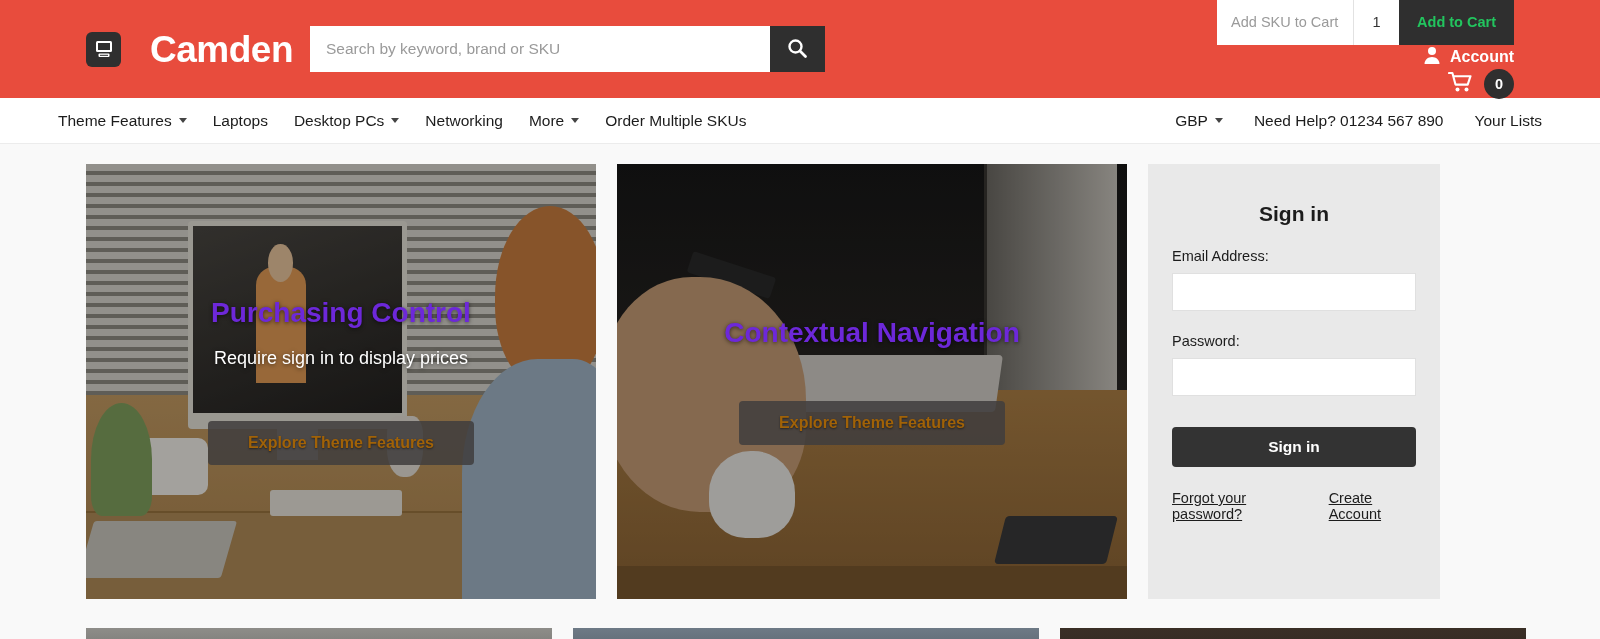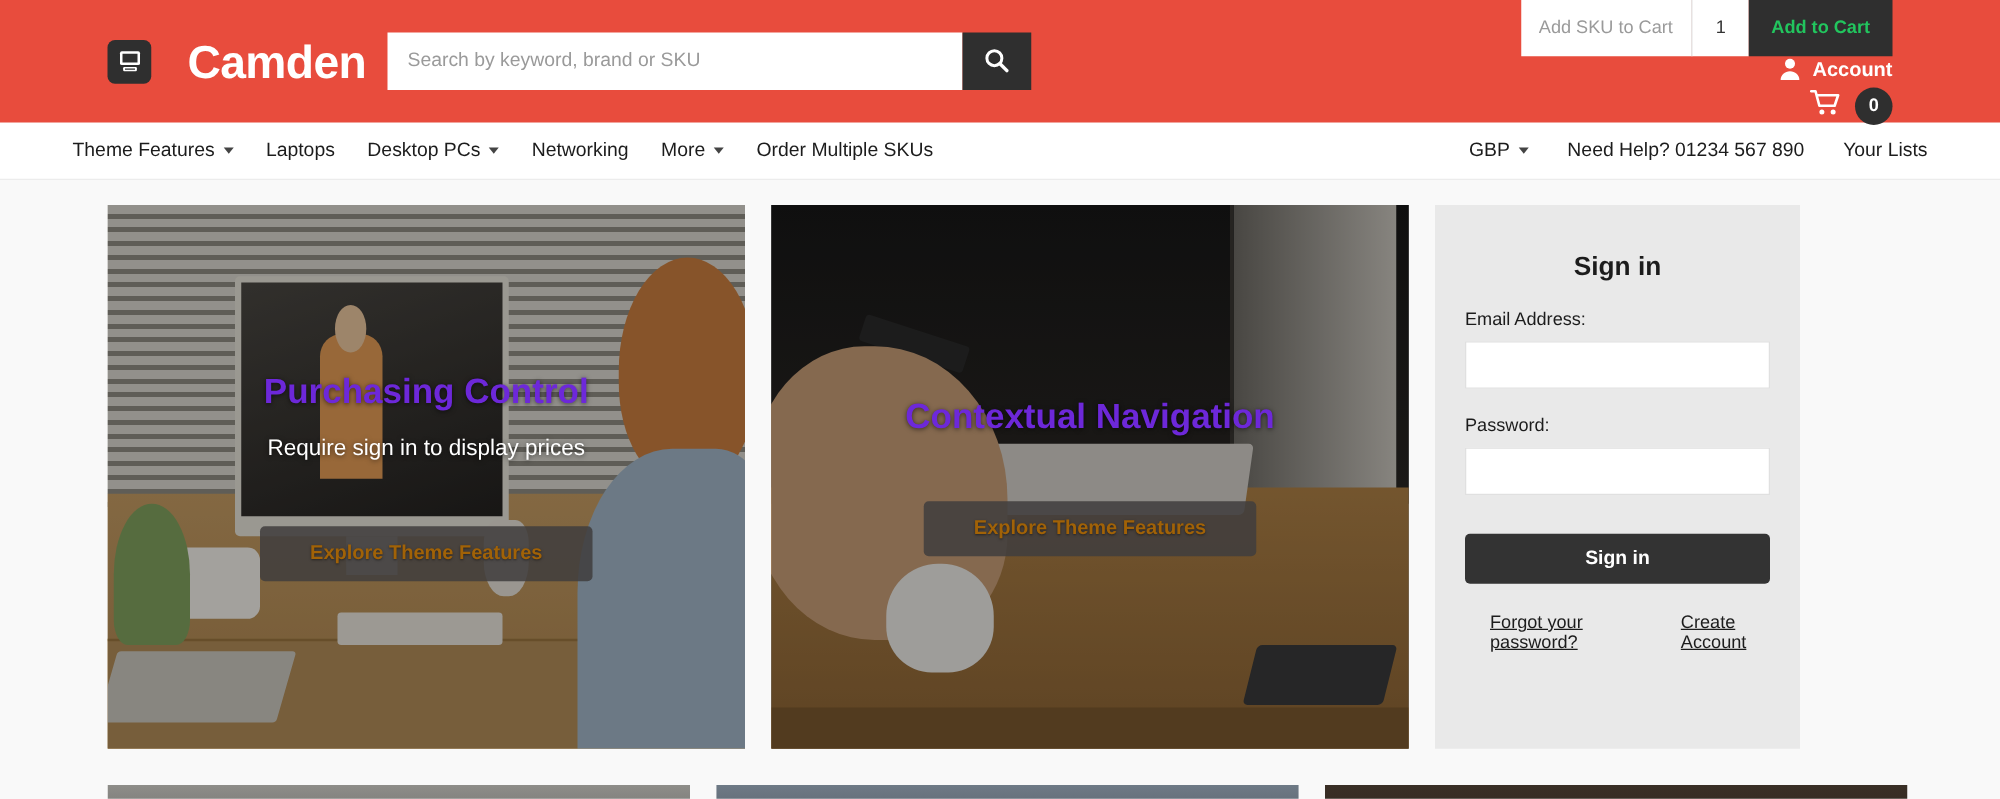--- a/index.html
+++ b/index.html
@@ -402,21 +402,20 @@
     display: flex;
     justify-content: center;
     gap: 26px;
     margin-top: 23px;
   }
   .signin-links a {
     font-size: 14.5px;
     color: #1c1c1c;
     text-decoration: underline;
     cursor: pointer;
-    margin-left: 20px;
   }
 
   
   .teasers {
     padding: 0 86px;
     margin-top: 29px;
     display: flex;
     gap: 21px;
   }
   .teaser {

